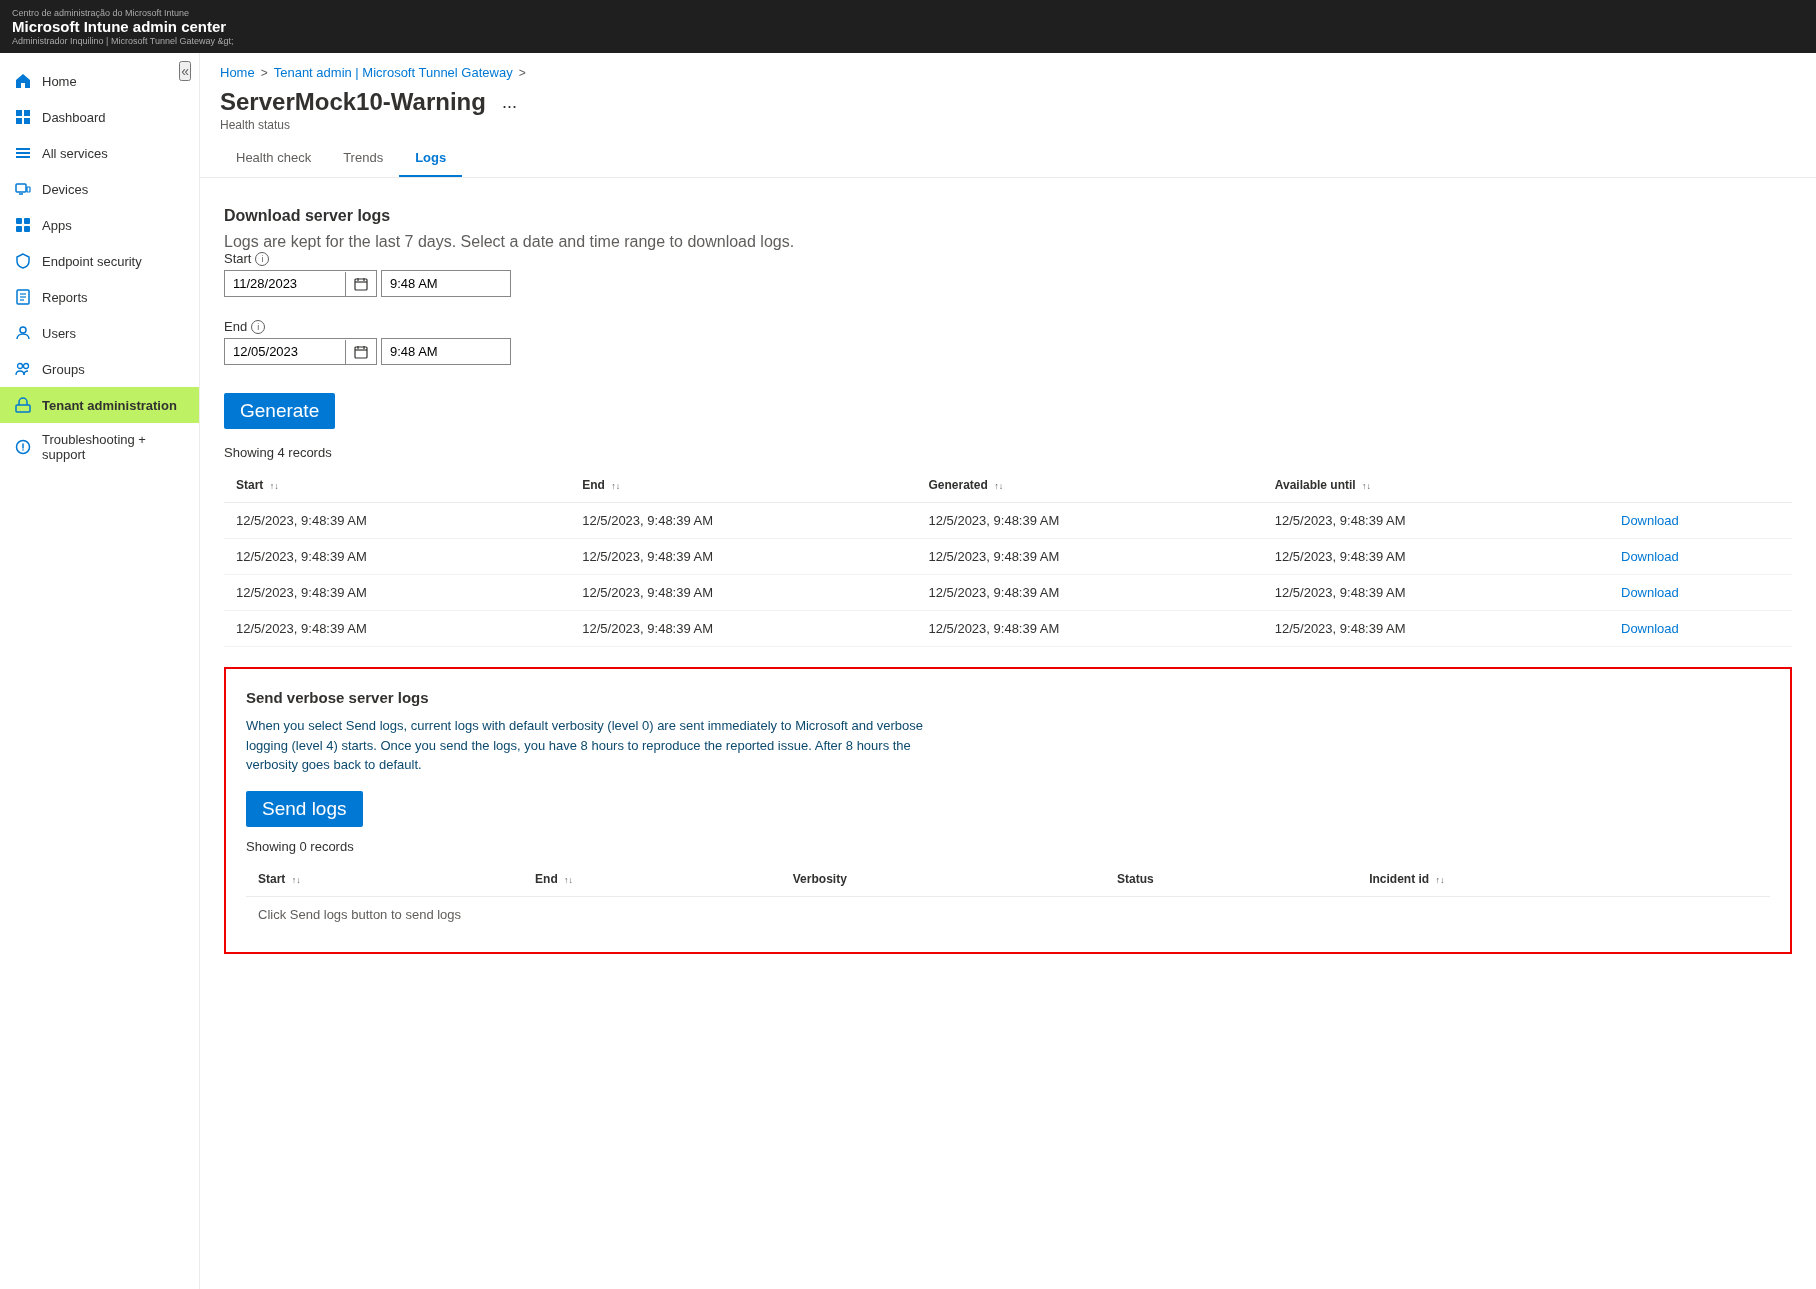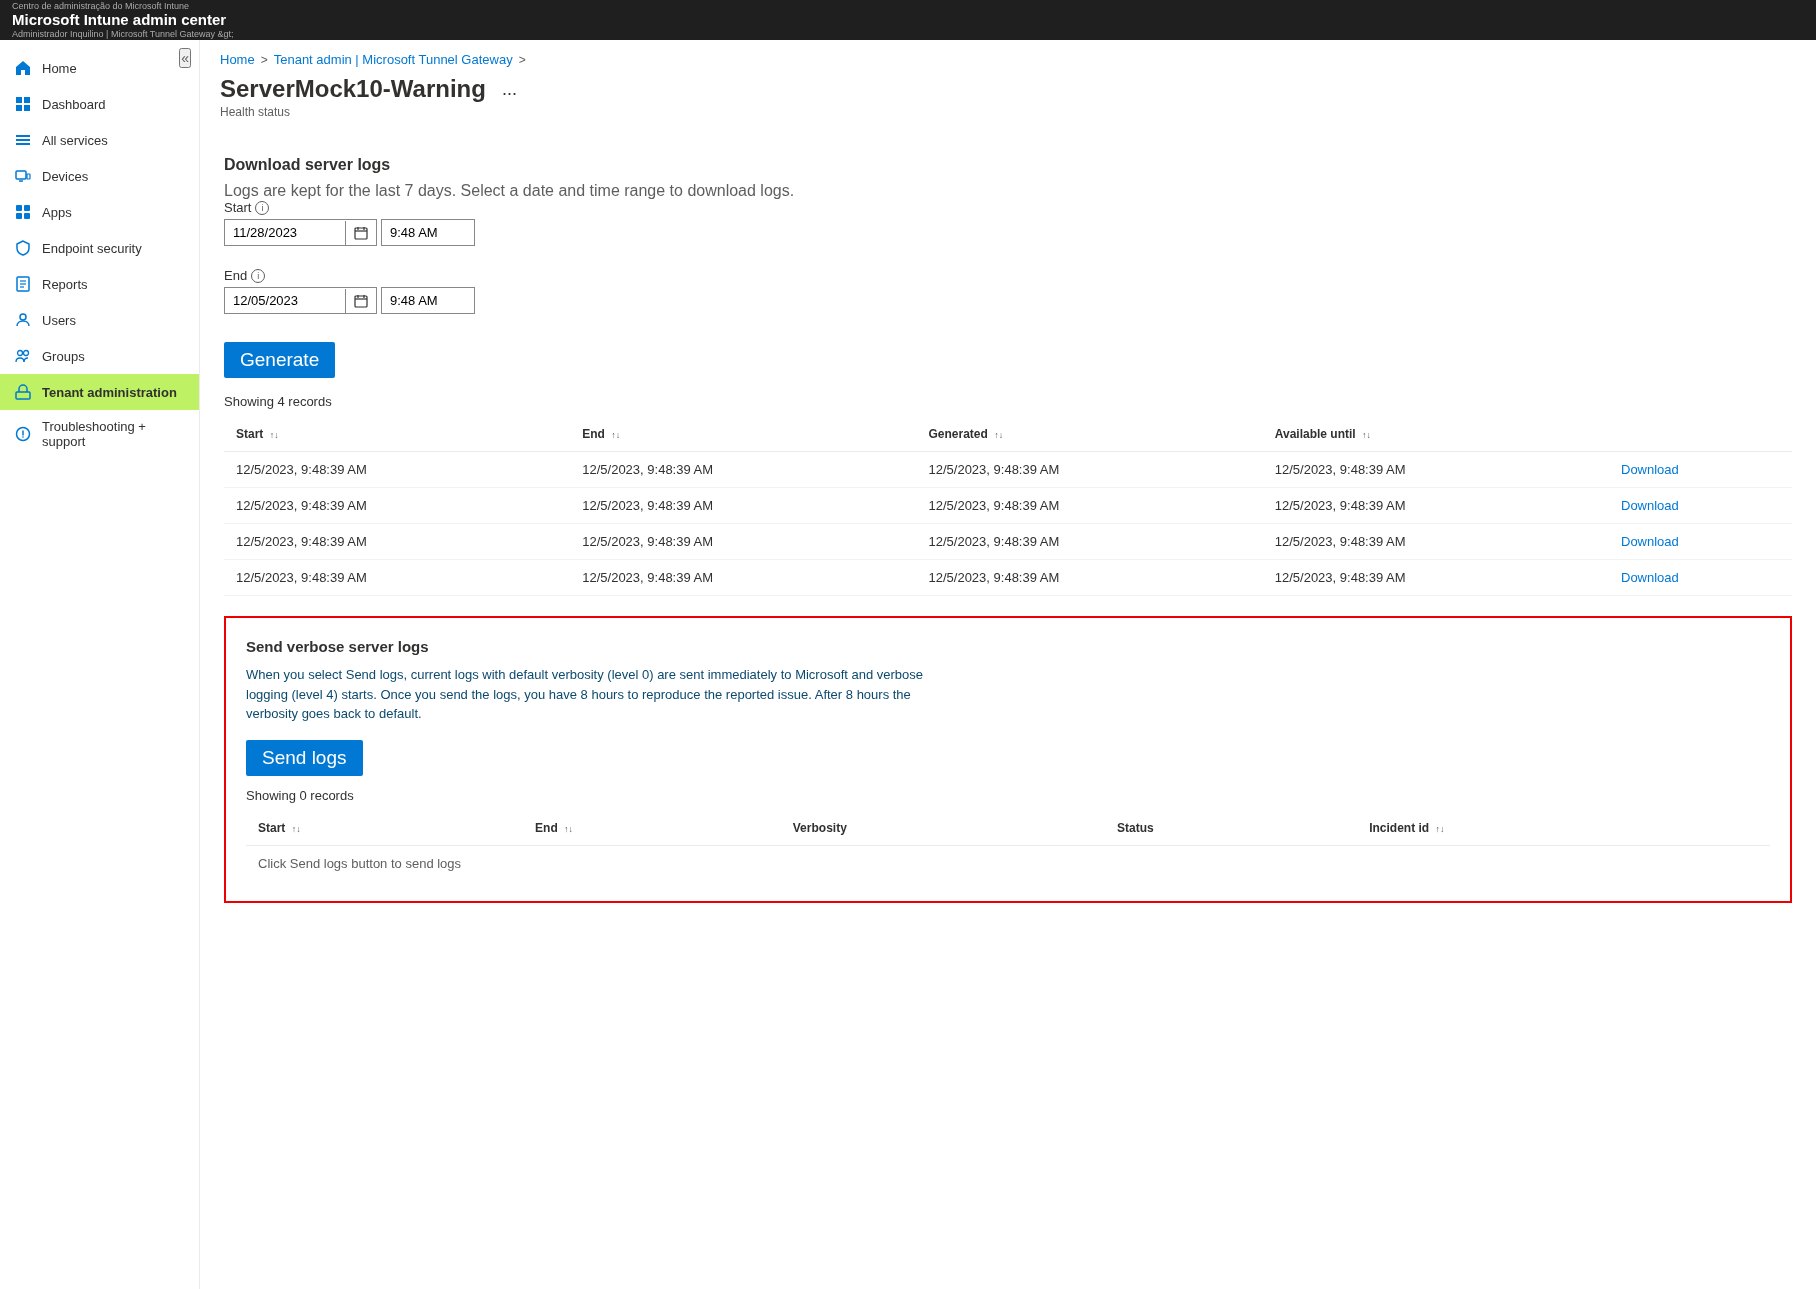--- a/index.html
+++ b/index.html
@@ -1,19 +1,19 @@
 <!DOCTYPE html>
 <html><head>
   <meta charset="utf-8">
   <style>
     * { box-sizing: border-box; margin: 0; padding: 0; }
     body { font-family: 'Segoe UI', Arial, sans-serif; font-size: 13px; color: #323130; background: #f3f2f1; display: flex; flex-direction: column; height: 100vh; overflow: hidden; }
 
     
-    .topbar { background: #1f1f1f; color: #fff; display: flex; align-items: center; padding: 0 12px; height: 40px; flex-shrink: 0; }
+    .topbar { background: #1f1f1f; color: #fff; display: flex; align-items: center; padding: 0 12px; height: 53px; flex-shrink: 0; }
     .topbar-logo { display: flex; flex-direction: column; }
     .topbar-subtitle { font-size: 9px; color: #aaa; }
     .topbar-title { font-size: 15px; font-weight: 600; color: #fff; }
     .topbar-small { font-size: 9px; color: #aaa; margin-top: 1px; }
 
     
     .app-body { display: flex; flex: 1; overflow: hidden; }
 
     
     .sidebar { width: 200px; background: #fff; border-right: 1px solid #edebe9; display: flex; flex-direction: column; overflow-y: auto; flex-shrink: 0; position: relative; }
@@ -48,21 +48,21 @@
     .section-title { font-size: 16px; font-weight: 600; color: #323130; margin-bottom: 8px; margin-top: 9px; }
     .section-desc { font-size: 16px; color: #605e5c; margin-bottom: 0; }
 
     
     .form-row { display: flex; align-items: center; gap: 4px; margin-bottom: 12px; }
     .form-label { font-size: 13px; color: #323130; display: flex; align-items: center; gap: 4px; margin-bottom: 4px; }
     .form-group { display: flex; flex-direction: column; }
     .date-input-wrap { display: flex; align-items: center; border: 1px solid #8a8886; background: #fff; }
     .date-input { border: none; outline: none; padding: 5px 8px; font-size: 13px; width: 120px; }
     .date-icon-btn { background: none; border: none; border-left: 1px solid #8a8886; padding: 5px 8px; cursor: pointer; color: #323130; }
-    .time-input { border: 1px solid #8a8886; padding: 5px 8px; font-size: 13px; width: 94px; outline: none; }
+    .time-input { border: 1px solid #8a8886; padding: 5px 8px; font-size: 13px; width: 130px; outline: none; }
 
     
     .btn-primary { background: #0078d4; color: #fff; border: none; padding: 7px 16px; font-size: 19px; cursor: pointer; border-radius: 2px; }
 
     
     .records-count { font-size: 13px; color: #323130; margin: 16px 0 8px; }
 
     
     .data-table { width: 100%; border-collapse: collapse; margin-bottom: 8px; }
     .data-table th { font-size: 12px; font-weight: 600; color: #323130; padding: 10px 12px; border-bottom: 1px solid #edebe9; text-align: left; white-space: nowrap; }
@@ -232,20 +232,25 @@
       <a href="#" class="download-link">Tenant admin | Microsoft Tunnel Gateway</a>
       <span class="breadcrumb-sep">&gt;</span>
     </div>
 
     <div class="page-header">
       <h1 class="page-title">ServerMock10-Warning</h1>
       <button class="page-menu-btn">...</button>
     </div>
     <div class="page-subtitle">Health status</div>
 
+    <div class="tabs">
+      <div class="tab">Health check</div>
+      <div class="tab">Trends</div>
+      <div class="tab active">Logs</div>
+    </div>
 
     <div class="content">
 
       
       <h2 class="section-title">Download server logs</h2>
       <p class="section-desc">Logs are kept for the last 7 days. Select a date and time range to download logs.</p>
 
       
       <div class="form-group" style="margin-bottom:10px;">
         <div class="form-label">

